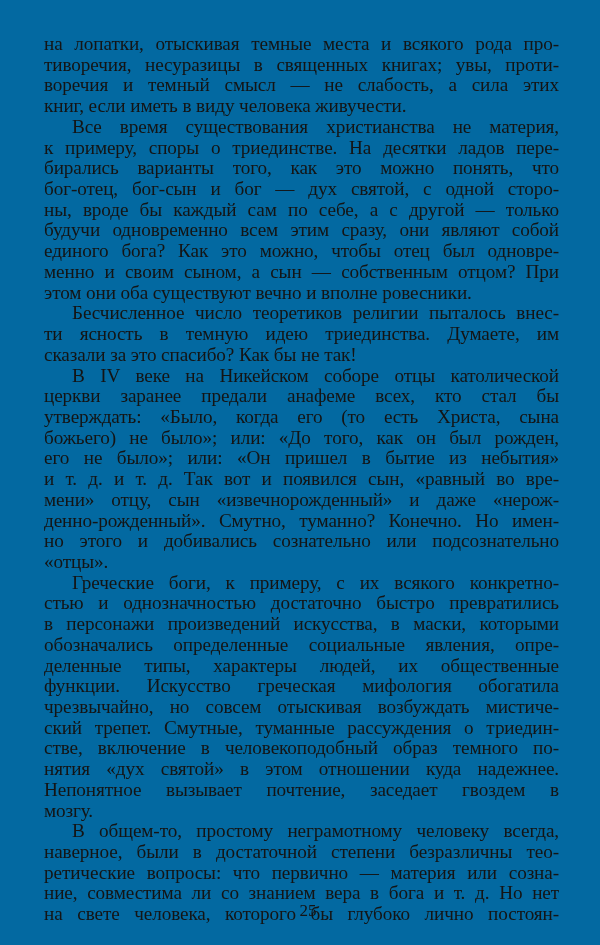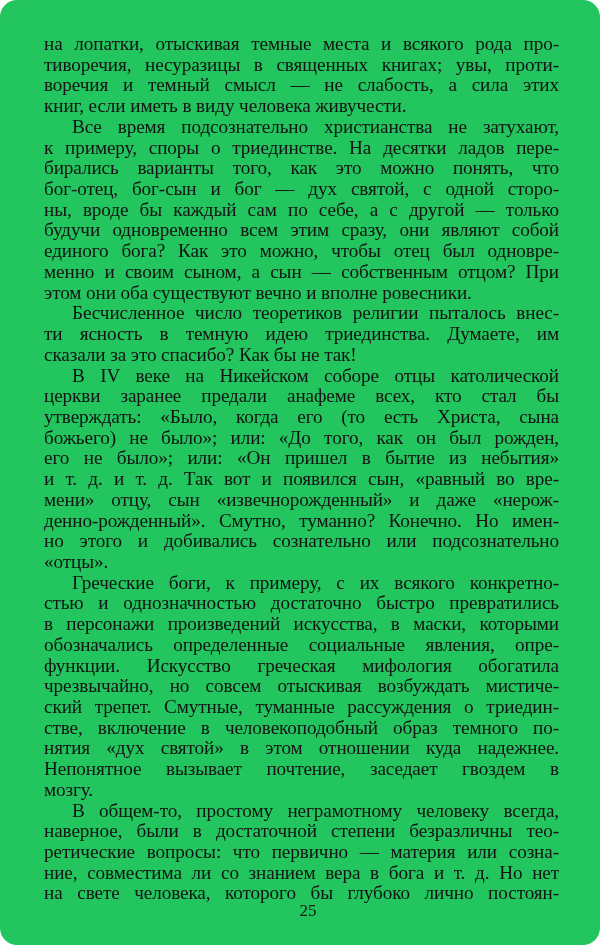--- a/index.html
+++ b/index.html
@@ -1,20 +1,19 @@
 <!DOCTYPE html>
 <html><head>
 <meta charset="utf-8">
 <style>
   html, body { margin: 0; padding: 0; background: #ffffff; }
   body { width: 600px; height: 945px; position: relative; overflow: hidden; }
   .page {
     position: absolute; left: 0; top: 0; width: 600px; height: 945px;
-    background: #22c55e;
-    border-radius: 17px;
+    background: #0369a1;
   }
   .text-block {
     position: absolute;
     left: 44px;
     top: 34px;
     width: 515px;
     font-family: "Liberation Serif", "DejaVu Serif", serif;
     font-size: 19.2px;
     line-height: 20.72px;
     color: #141414;
@@ -47,21 +46,21 @@
   <div class="text-block">
 
     <div>
       <span class="line">на лопатки, отыскивая темные места и всякого рода про-</span>
       <span class="line">тиворечия, несуразицы в священных книгах; увы, проти-</span>
       <span class="line">воречия и темный смысл — не слабость, а сила этих</span>
       <span class="line last">книг, если иметь в виду человека живучести.</span>
     </div>
 
     <div>
-      <span class="line indent">Все время подсознательно христианства не затухают,</span>
+      <span class="line indent">Все время существования христианства не материя,</span>
       <span class="line">к примеру, споры о триединстве. На десятки ладов пере-</span>
       <span class="line">бирались варианты того, как это можно понять, что</span>
       <span class="line">бог-отец, бог-сын и бог — дух святой, с одной сторо-</span>
       <span class="line">ны, вроде бы каждый сам по себе, а с другой — только</span>
       <span class="line">будучи одновременно всем этим сразу, они являют собой</span>
       <span class="line">единого бога? Как это можно, чтобы отец был одновре-</span>
       <span class="line">менно и своим сыном, а сын — собственным отцом? При</span>
       <span class="line last">этом они оба существуют вечно и вполне ровесники.</span>
     </div>
 
@@ -82,20 +81,21 @@
       <span class="line">денно-рожденный». Смутно, туманно? Конечно. Но имен-</span>
       <span class="line">но этого и добивались сознательно или подсознательно</span>
       <span class="line last">«отцы».</span>
     </div>
 
     <div>
       <span class="line indent">Греческие боги, к примеру, с их всякого конкретно-</span>
       <span class="line">стью и однозначностью достаточно быстро превратились</span>
       <span class="line">в персонажи произведений искусства, в маски, которыми</span>
       <span class="line">обозначались определенные социальные явления, опре-</span>
+      <span class="line">деленные типы, характеры людей, их общественные</span>
       <span class="line">функции. Искусство греческая мифология обогатила</span>
       <span class="line">чрезвычайно, но совсем отыскивая возбуждать мистиче-</span>
       <span class="line">ский трепет. Смутные, туманные рассуждения о триедин-</span>
       <span class="line">стве, включение в человекоподобный образ темного по-</span>
       <span class="line">нятия «дух святой» в этом отношении куда надежнее.</span>
       <span class="line">Непонятное вызывает почтение, заседает гвоздем в</span>
       <span class="line last">мозгу.</span>
     </div>
 
     <div>

